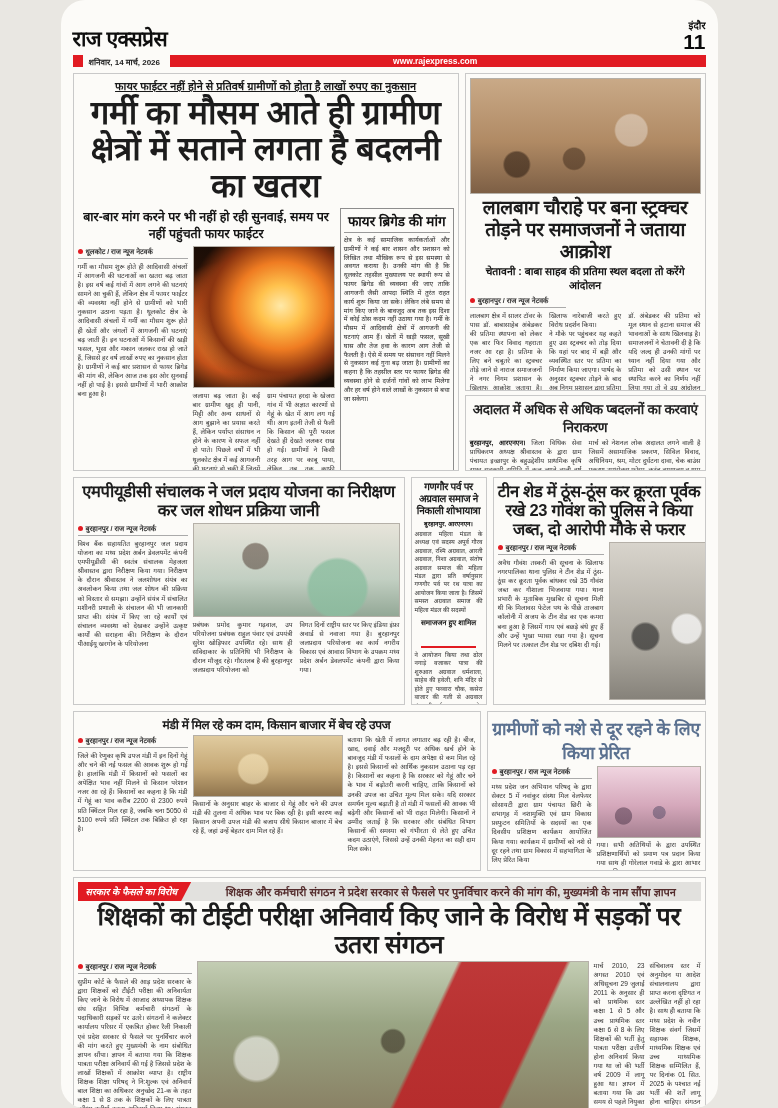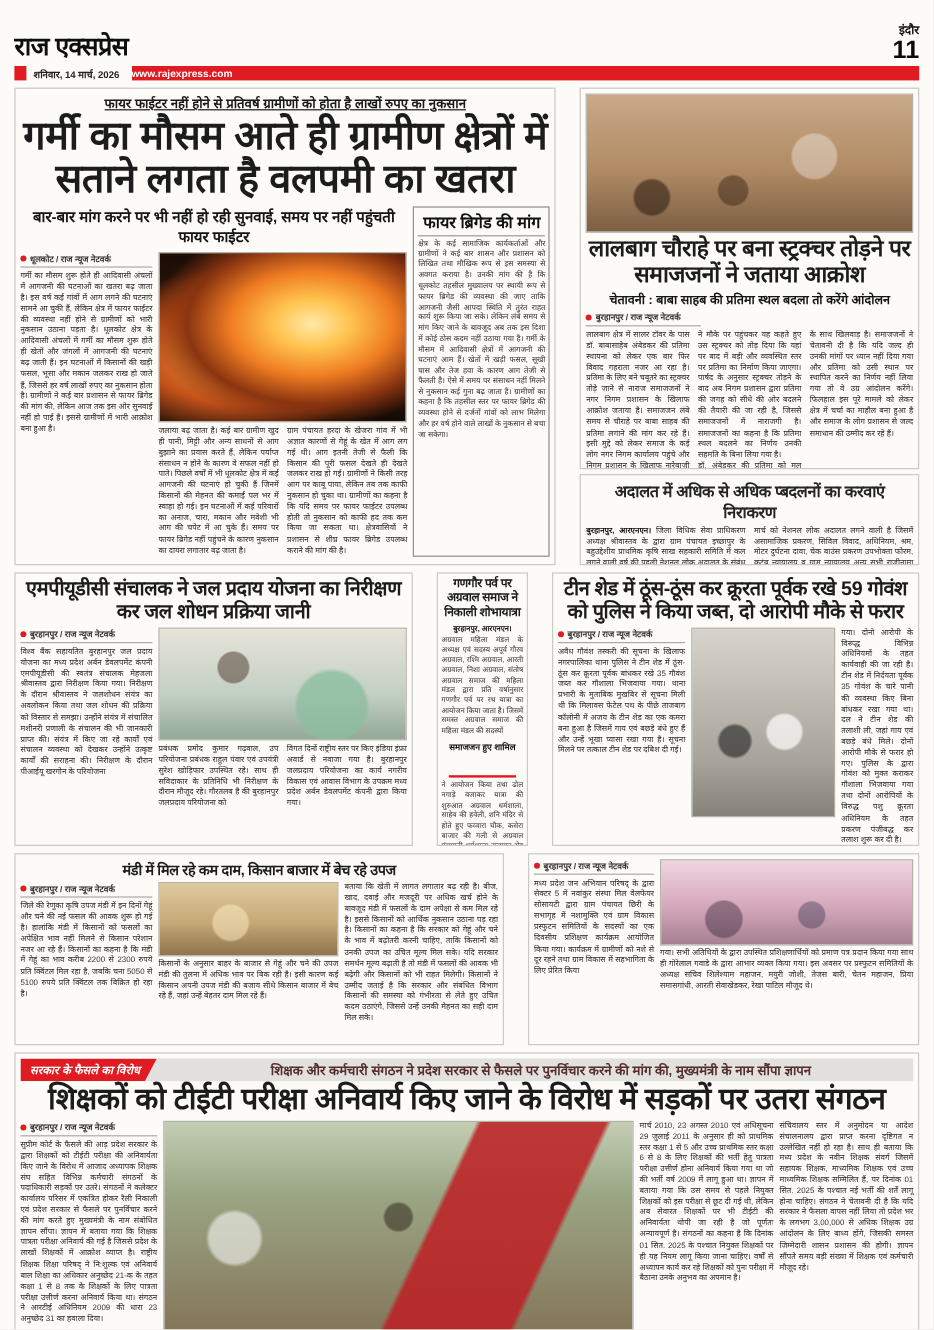--- a/index.html
+++ b/index.html
@@ -1,35 +1,35 @@
 <!DOCTYPE html>
 <html lang="hi"><head>
 <meta charset="utf-8">
 <style>
   :root{ --red:#e11b22; --ink:#1c1c1c; --body:#2e2e2e; --hair:#c9c9c9; }
   *{margin:0;padding:0;box-sizing:border-box;}
   html,body{background:#e9e7e2;}
   body{font-family:"Liberation Sans","DejaVu Sans",sans-serif;color:var(--body);}
-  .page{width:778px;height:1108px;margin:0 auto;background:#fcfbf8;padding:8px 12px 4px;overflow:hidden;position:relative;}
+  .page{width:657px;height:1108px;margin:0 auto;background:#fcfbf8;padding:8px 12px 4px;overflow:hidden;position:relative;border-radius:24px;}
 
   
   .mast-row{display:flex;align-items:flex-end;justify-content:space-between;height:44px;}
   .paper-name{font-size:21px;font-weight:900;color:#0e0e0e;letter-spacing:-.5px;}
   .section-title{font-size:31px;font-weight:900;color:#0a0a0a;letter-spacing:-.5px;}
   .edition-wrap{text-align:right;line-height:1;}
   .edition-label{font-size:10px;font-weight:700;color:#111;}
   .page-number{font-size:21px;font-weight:900;color:#0a0a0a;}
   .strip{display:flex;align-items:stretch;height:12px;margin-top:3px;}
   .strip .stub{width:10px;background:var(--red);}
   .strip .date-label{font-size:8px;font-weight:700;color:#222;padding:1px 10px 0 6px;white-space:nowrap;}
-  .strip .bar{flex:1;background:var(--red);display:flex;align-items:center;justify-content:flex-start;}
+  .strip .bar{flex:1;background:var(--red);display:flex;align-items:center;justify-content:center;}
   .strip .site-url{color:#fff;font-size:8.5px;font-weight:700;padding-right:5px;}
 
   
-  .row{display:flex;gap:20px;margin-top:6px;}
+  .row{display:flex;gap:6px;margin-top:6px;}
   article{border:1px solid var(--hair);background:#fcfbf8;padding:4px;overflow:hidden;}
   .kicker{font-size:11px;font-weight:800;color:#1a1a1a;text-align:center;text-decoration:underline;}
   .hl{font-weight:900;color:var(--ink);text-align:center;letter-spacing:-.3px;}
   .sub{font-weight:700;color:#151515;text-align:center;}
   .byline{display:flex;align-items:center;gap:3px;font-size:7px;font-weight:700;color:#333;
           border-bottom:1px solid #aaa;padding:1px 0 2px;margin-bottom:3px;}
   .bullet{width:5px;height:5px;border-radius:50%;background:var(--red);flex:0 0 auto;}
   .dl{font-weight:800;color:#111;}
   p.txt{font-size:6.6px;line-height:1.38;text-align:justify;color:var(--body);}
   .cols2{column-count:2;column-gap:7px;}
@@ -156,21 +156,21 @@
       <span class="date-label">शनिवार, 14 मार्च, 2026</span>
       <span class="bar">
         <span class="site-url">www.rajexpress.com</span>
       </span>
     </div>
   </header>
 
   <div class="row">
     <article class="story-fire">
       <div class="kicker">फायर फाईटर नहीं होने से प्रतिवर्ष ग्रामीणों को होता है लाखों रुपए का नुकसान</div>
-      <h1 class="hl">गर्मी का मौसम आते ही ग्रामीण क्षेत्रों में सताने लगता है वलपमी का खतरा</h1>
+      <h1 class="hl">गर्मी का मौसम आते ही ग्रामीण क्षेत्रों में सताने लगता है बदलनी का खतरा</h1>
       <div class="fire-main">
         <div class="fire-left">
           <div class="sub">बार-बार मांग करने पर भी नहीं हो रही सुनवाई, समय पर नहीं पहुंचती फायर फाईटर</div>
           <div class="fire-body">
             <div class="fire-c1">
               <div class="byline">
                 <span class="bullet"></span>
                 <span>धूलकोट / राज न्यूज नेटवर्क</span>
               </div>
               <p class="txt">गर्मी का मौसम शुरू होते ही आदिवासी अंचलों में आगजनी की घटनाओं का खतरा बढ़ जाता है। इस वर्ष कई गांवों में आग लगने की घटनाएं सामने आ चुकी हैं, लेकिन क्षेत्र में फायर फाईटर की व्यवस्था नहीं होने से ग्रामीणों को भारी नुकसान उठाना पड़ता है। धूलकोट क्षेत्र के आदिवासी अंचलों में गर्मी का मौसम शुरू होते ही खेतों और जंगलों में आगजनी की घटनाएं बढ़ जाती हैं। इन घटनाओं में किसानों की खड़ी फसल, भूसा और मकान जलकर राख हो जाते हैं, जिससे हर वर्ष लाखों रुपए का नुकसान होता है। ग्रामीणों ने कई बार प्रशासन से फायर ब्रिगेड की मांग की, लेकिन आज तक इस ओर सुनवाई नहीं हो पाई है। इससे ग्रामीणों में भारी आक्रोश बना हुआ है।</p>
@@ -240,21 +240,21 @@
 
     <article class="story-gangaur">
       <h3 class="hl">गणगौर पर्व पर अग्रवाल समाज ने निकाली शोभायात्रा</h3>
       <b class="dl">बुरहानपुर, आरएनएन।</b>
       <p class="txt">अग्रवाल महिला मंडल के अध्यक्ष एवं सदस्य अपूर्व गौरव अग्रवाल, रश्मि अग्रवाल, आरती अग्रवाल, निशा अग्रवाल, संतोष अग्रवाल समाज की महिला मंडल द्वारा प्रति वर्षानुसार गणगौर पर्व पर रथ यात्रा का आयोजन किया जाता है। जिसमें समस्त अग्रवाल समाज की महिला मंडल की सदस्यों</p>
       <span class="inset">समाजजन हुए शामिल</span>
       <p class="txt">ने आयोजन किया तथा ढोल नगाड़े बजाकर यात्रा की शुरुआत अग्रवाल धर्मशाला, साहेब की हवेली, शनि मंदिर से होते हुए फव्वारा चौक, कसेरा बाजार की गली से अग्रवाल पंचायती धर्मशाला राजघाट रोड पर सम्पन्न हुई।</p>
     </article>
 
     <article class="story-teenshed">
-      <h2 class="hl">टीन शेड में ठूंस-ठूंस कर क्रूरता पूर्वक रखे 59 गोवंश को पुलिस ने किया जब्त, दो आरोपी मौके से फरार</h2>
+      <h2 class="hl">टीन शेड में ठूंस-ठूंस कर क्रूरता पूर्वक रखे 23 गोवंश को पुलिस ने किया जब्त, दो आरोपी मौके से फरार</h2>
       <div class="teen-body">
         <div class="teen-c1">
           <div class="byline">
             <span class="bullet"></span>
             <span>बुरहानपुर / राज न्यूज नेटवर्क</span>
           </div>
           <p class="txt">अवैध गौवंश तस्करी की सूचना के खिलाफ नगरपालिका थाना पुलिस ने टीन शेड में ठूंस-ठूंस कर क्रूरता पूर्वक बांधकर रखे 35 गौवंश जब्त कर गौशाला भिजवाया गया। थाना प्रभारी के मुताबिक मुखबिर से सूचना मिली थी कि मिलावस फेटेल पथ के पीछे ताजबाग कॉलोनी में अजय के टीन शेड का एक कमरा बना हुआ है जिसमें गाय एवं बछड़े बंधे हुए हैं और उन्हें भूखा प्यासा रखा गया है। सूचना मिलने पर तत्काल टीन शेड पर दबिश दी गई।</p>
         </div>
         <div class="ph ph-cattle teen-photo"></div>
         <div class="teen-c3">
@@ -279,20 +279,21 @@
           <div class="ph ph-grain"></div>
           <p class="txt">किसानों के अनुसार बाहर के बाजार से गेहूं और चने की उपज मंडी की तुलना में अधिक भाव पर बिक रही है। इसी कारण कई किसान अपनी उपज मंडी की बजाय सीधे किसान बाजार में बेच रहे हैं, जहां उन्हें बेहतर दाम मिल रहे हैं।</p>
         </div>
         <div class="mandi-c3">
           <p class="txt">बताया कि खेती में लागत लगातार बढ़ रही है। बीज, खाद, दवाई और मजदूरी पर अधिक खर्च होने के बावजूद मंडी में फसलों के दाम अपेक्षा से कम मिल रहे है। इससे किसानों को आर्थिक नुकसान उठाना पड़ रहा है। किसानों का कहना है कि सरकार को गेहूं और चने के भाव में बढ़ोतरी करनी चाहिए, ताकि किसानों को उनकी उपज का उचित मूल्य मिल सके। यदि सरकार समर्थन मूल्य बढ़ाती है तो मंडी में फसलों की आवक भी बढ़ेगी और किसानों को भी राहत मिलेगी। किसानों ने उम्मीद जताई है कि सरकार और संबंधित विभाग किसानों की समस्या को गंभीरता से लेते हुए उचित कदम उठाएंगे, जिससे उन्हें उनकी मेहनत का सही दाम मिल सके।</p>
         </div>
       </div>
     </article>
 
     <article class="story-nashe">
+      <h2 class="hl" id="nashe-hl" style="color: rgb(91, 113, 144);">ग्रामीणों को नशे से दूर रहने के लिए किया प्रेरित</h2>
       <div class="nashe-body">
         <div class="nashe-c1">
           <div class="byline">
             <span class="bullet"></span>
             <span>बुरहानपुर / राज न्यूज नेटवर्क</span>
           </div>
           <p class="txt">मध्य प्रदेश जन अभियान परिषद् के द्वारा सेक्टर 5 में नवांकुर संस्था मिल वेलफेयर सोसायटी द्वारा ग्राम पंचायत छिरी के सभागृह में नशामुक्ति एवं ग्राम विकास प्रस्फुटन समितियों के सदस्यों का एक दिवसीय प्रशिक्षण कार्यक्रम आयोजित किया गया। कार्यक्रम में ग्रामीणों को नशे से दूर रहने तथा ग्राम विकास में सहभागिता के लिए प्रेरित किया</p>
         </div>
         <div class="nashe-right">
           <div class="ph ph-nashe"></div>

